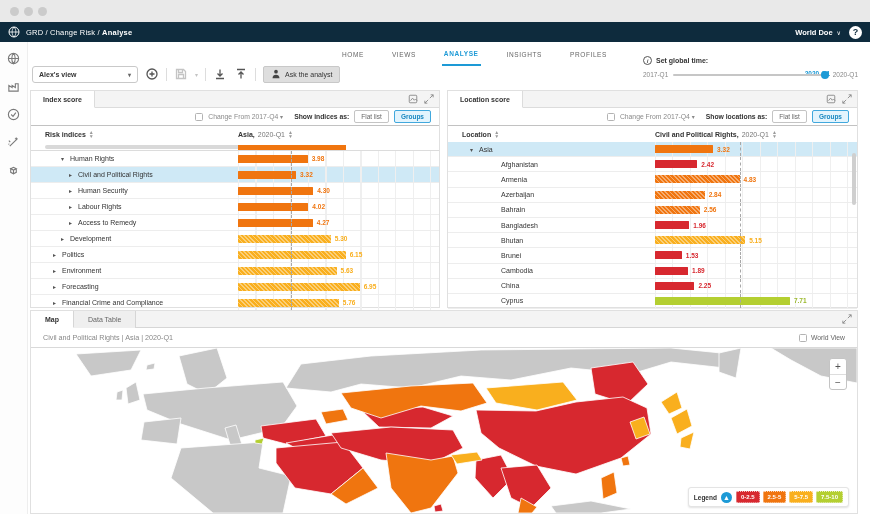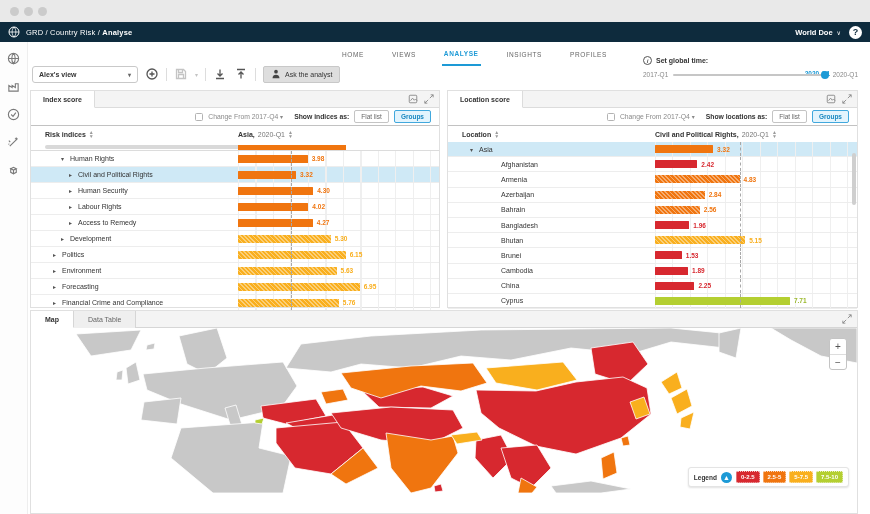--- a/index.html
+++ b/index.html
@@ -119,21 +119,21 @@
   <span class="win-dot" style="left:10px"></span>
   <span class="win-dot" style="left:24px"></span>
   <span class="win-dot" style="left:38px"></span>
 </div>
 
 <div class="app-bar">
   <svg class="logo" viewBox="0 0 12 12">
     <circle cx="6" cy="6" r="5" fill="none" stroke="#fff" stroke-width="1"></circle>
     <path d="M1 6 H11 M6 1 C3.5 3.5 3.5 8.5 6 11 C8.5 8.5 8.5 3.5 6 1" fill="none" stroke="#fff" stroke-width="0.8"></path>
   </svg>
-  <span class="crumb"><span>GRD / Country Risk / </span><b>Analyse</b></span>
+  <span class="crumb"><span>GRD / Change Risk / </span><b>Analyse</b></span>
   <span class="spacer"></span>
   <span class="user">
       <span>World Doe</span>
       <span class="chev">∨</span>
     </span>
   <span class="help-circle">?</span>
 </div>
 
 <div class="rail">
   <svg viewBox="0 0 14 14">
@@ -541,20 +541,27 @@
 
 <div class="map-panel">
   <div class="map-tabs" id="map-tabs-mount">
     <div class="mtab active">Map</div>
       <div class="mtab">Data Table</div>
       <div class="pcorner" style="top:3px;">
       <svg viewBox="0 0 12 12">
           <path d="M7 5 L11 1 M8 1 h3 v3 M5 7 L1 11 M1 8 v3 h3"></path>
         </svg>
     </div>
+  </div>
+  <div class="map-head">
+    <span class="map-title"><span>Civil and Political Rights | Asia</span><span> | 2020-Q1</span></span>
+    <span class="wv">
+        <span class="cbx"></span>
+        <span>World View</span>
+      </span>
   </div>
   <div class="map-area">
     <svg class="world" viewBox="0 0 826 165" preserveAspectRatio="none">
       <g>
         <polygon class="m-land" points="45,6 110,2 100,22 60,28"></polygon>
         <polygon class="m-land" points="116,17 124,15 123,21 115,22"></polygon>
         <polygon class="m-land" points="95,40 105,34 109,52 97,56"></polygon>
         <polygon class="m-land" points="86,44 92,42 91,52 85,52"></polygon>
         <polygon class="m-land" points="148,8 186,0 196,30 176,46 156,36"></polygon>
         <polygon class="m-land" points="112,46 175,40 252,34 266,58 250,80 200,92 150,76 116,62"></polygon>

